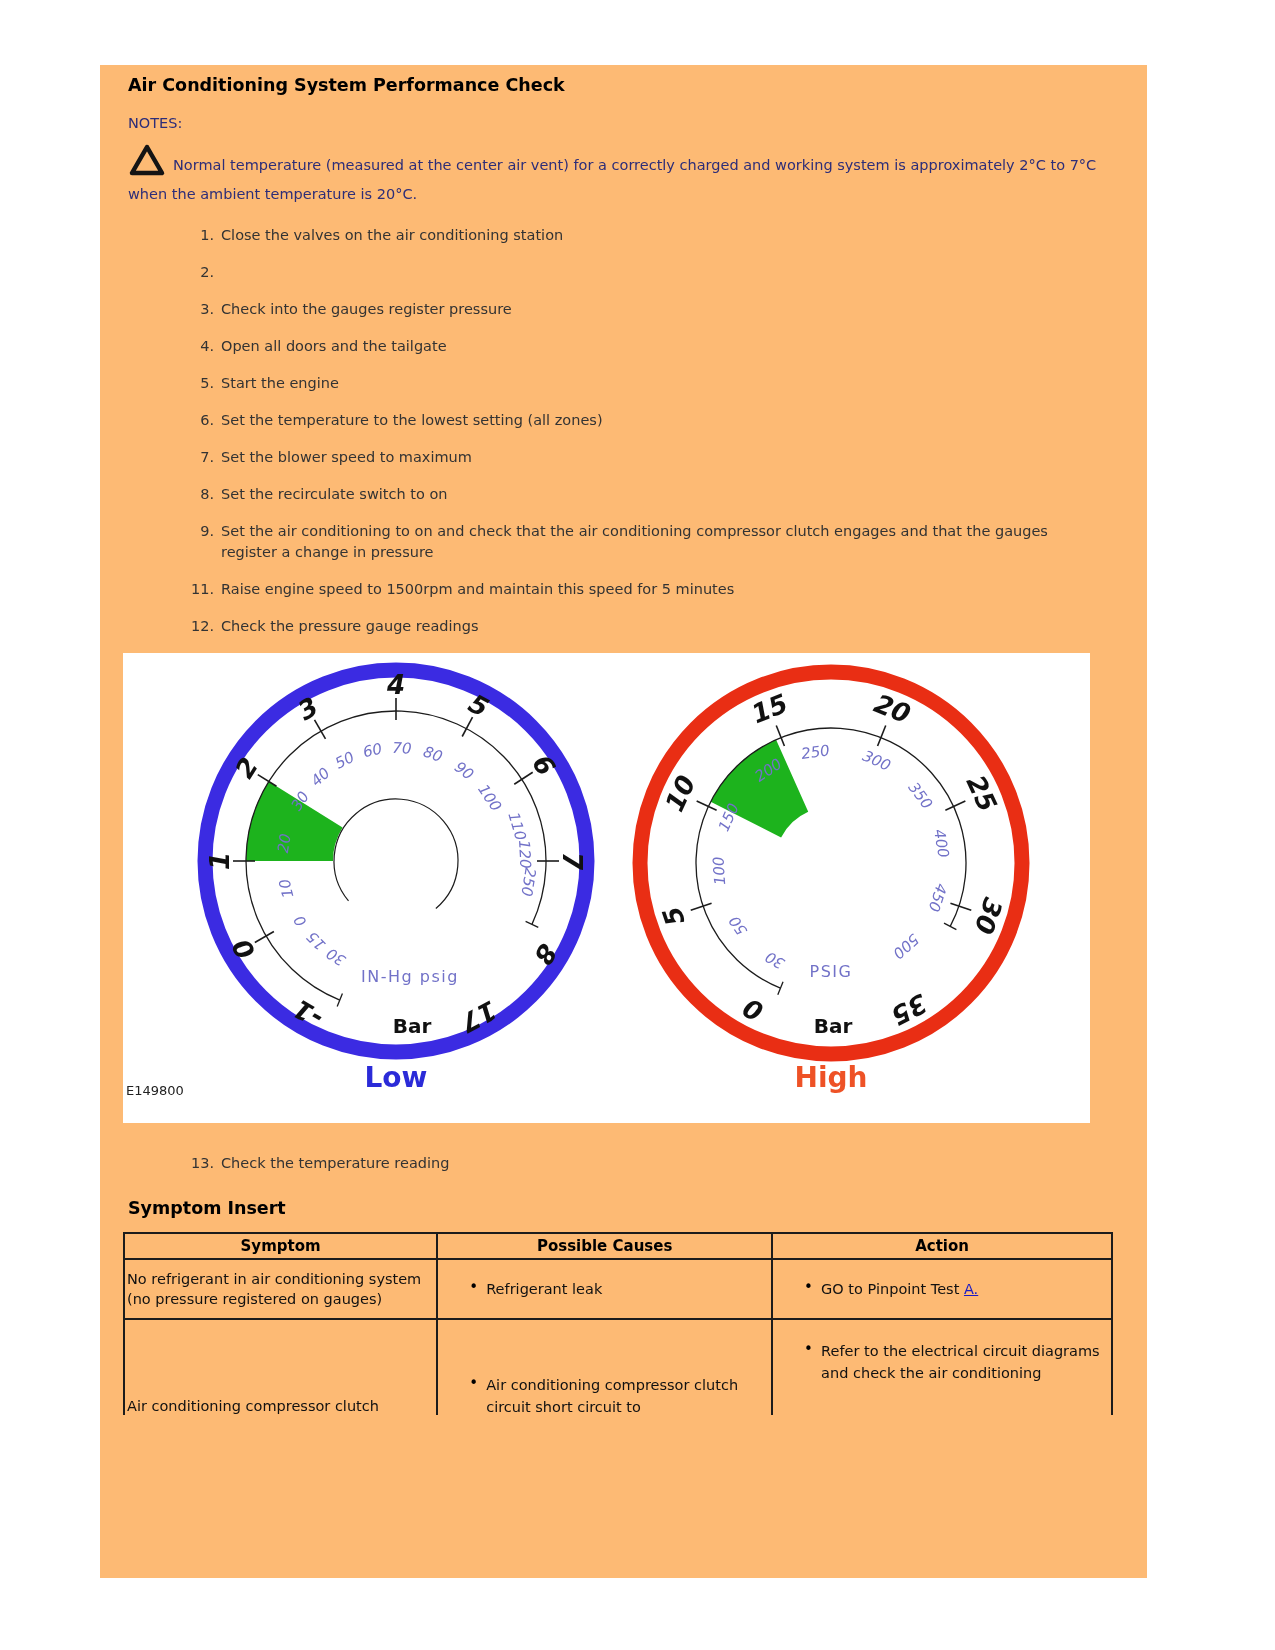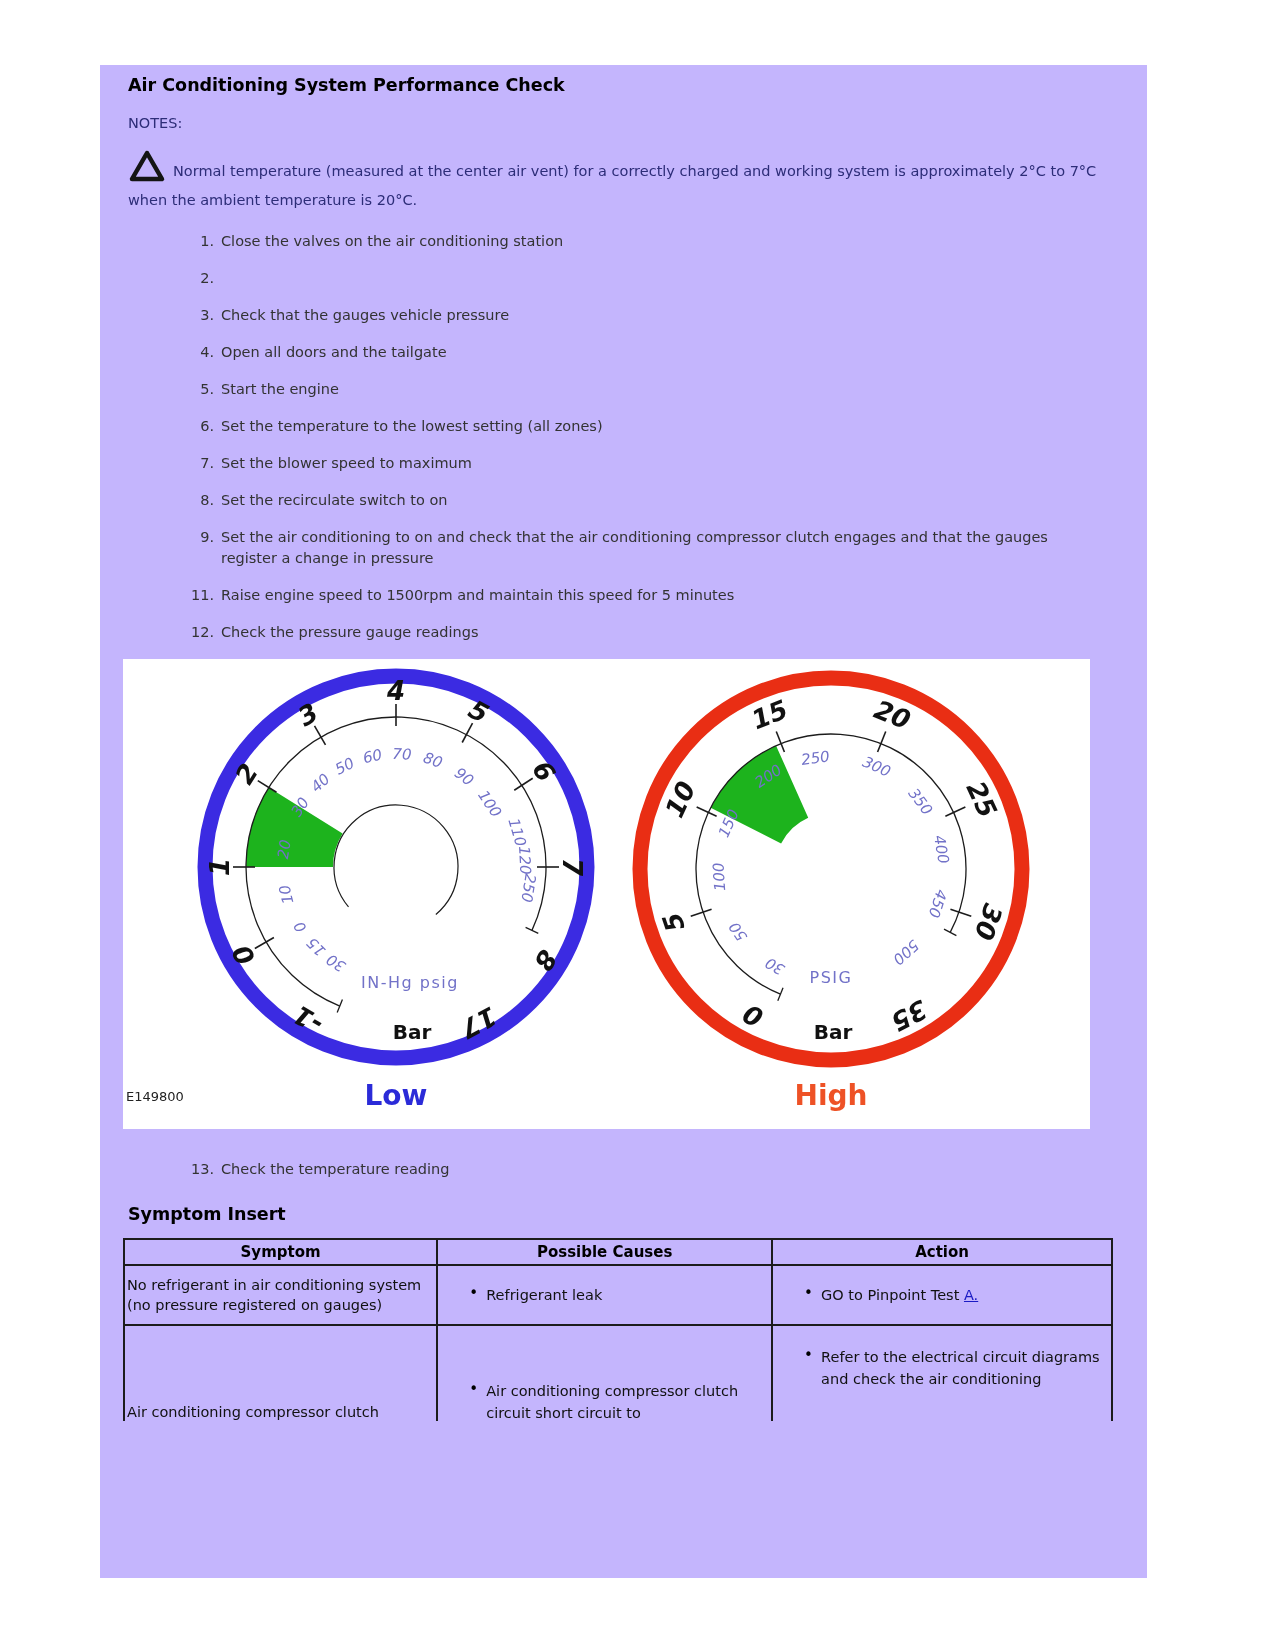--- a/index.html
+++ b/index.html
@@ -3,35 +3,35 @@
 <meta charset="utf-8">
 <style>
   html,body{margin:0;padding:0;}
   body{
     width:1275px;height:1650px;overflow:hidden;background:#ffffff;
     font-family:"DejaVu Sans","Liberation Sans",sans-serif;
     position:relative;
   }
   .doc{
     position:absolute;left:100px;top:65px;width:1047px;height:1513px;
-    background:#c4b5fd;box-sizing:border-box;padding:6px 28px 18px 28px;
+    background:#fdba74;box-sizing:border-box;padding:6px 28px 18px 28px;
   }
   .title{font-size:17.5px;font-weight:bold;color:#000;margin:4px 0 20px 0;}
-  .notes-label{font-size:14.5px;color:#2d2d78;margin:0 0 18px 0;}
+  .notes-label{font-size:14.5px;color:#2d2d78;margin:0 0 12px 0;}
   .note{color:#2d2d78;font-size:14.5px;line-height:21px;margin:0 0 20px 0;}
   .note .tri{display:inline-block;vertical-align:-8px;margin-right:7px;}
   .intro{color:#333;font-size:14.5px;line-height:22px;margin:24px 0 20px 0;}
   .steps{margin-left:58px;}
   .step{display:flex;margin-bottom:16px;font-size:14.5px;color:#333;line-height:21px;}
   .step .num{min-width:28px;text-align:right;margin-right:7px;flex:none;}
   .step .stext{max-width:870px;}
   .figure{position:relative;margin:16px 0 0 -5px;width:967px;height:470px;background:#ffffff;}
   .gwrap{position:absolute;}
   #gw0{left:61px;top:-4px;} #gw1{left:496px;top:-2px;}
-  .gcap{position:absolute;top:420px;width:424px;text-align:center;font-weight:bold;font-size:28px;}
+  .gcap{position:absolute;top:408px;width:424px;text-align:center;font-weight:bold;font-size:28px;}
   #cap0{left:61px;} #cap1{left:496px;}
   .figcode{position:absolute;left:3px;top:430px;font-size:13px;color:#222;text-align:center;}
   .step13{margin:30px 0 0 58px;}
   .h2{font-size:17.5px;font-weight:bold;color:#000;margin:24px 0 14px 0;}
   .table-cut{height:183px;overflow:hidden;margin-left:-5px;width:990px;}
   table.chart{border-collapse:collapse;width:990px;table-layout:fixed;}
   table.chart th,table.chart td{border:2px solid #1c1c1c;}
   table.chart th{font-size:15px;font-weight:bold;color:#000;text-align:center;padding:3px 0;}
   col.c1{width:31.7%;} col.c2{width:33.9%;} col.c3{width:34.4%;}
   tr.r1{height:60px;} tr.r2{height:100px;}
@@ -71,21 +71,21 @@
   <div class="steps">
       <div class="step">
         <span class="num">1.</span>
         <span class="stext">Close the valves on the air conditioning station</span>
       </div>
       <div class="step">
         <span class="num">2.</span>
       </div>
       <div class="step">
         <span class="num">3.</span>
-        <span class="stext">Check that the gauges vehicle pressure</span>
+        <span class="stext">Check into the gauges register pressure</span>
       </div>
       <div class="step">
         <span class="num">4.</span>
         <span class="stext">Open all doors and the tailgate</span>
       </div>
       <div class="step">
         <span class="num">5.</span>
         <span class="stext">Start the engine</span>
       </div>
       <div class="step">

